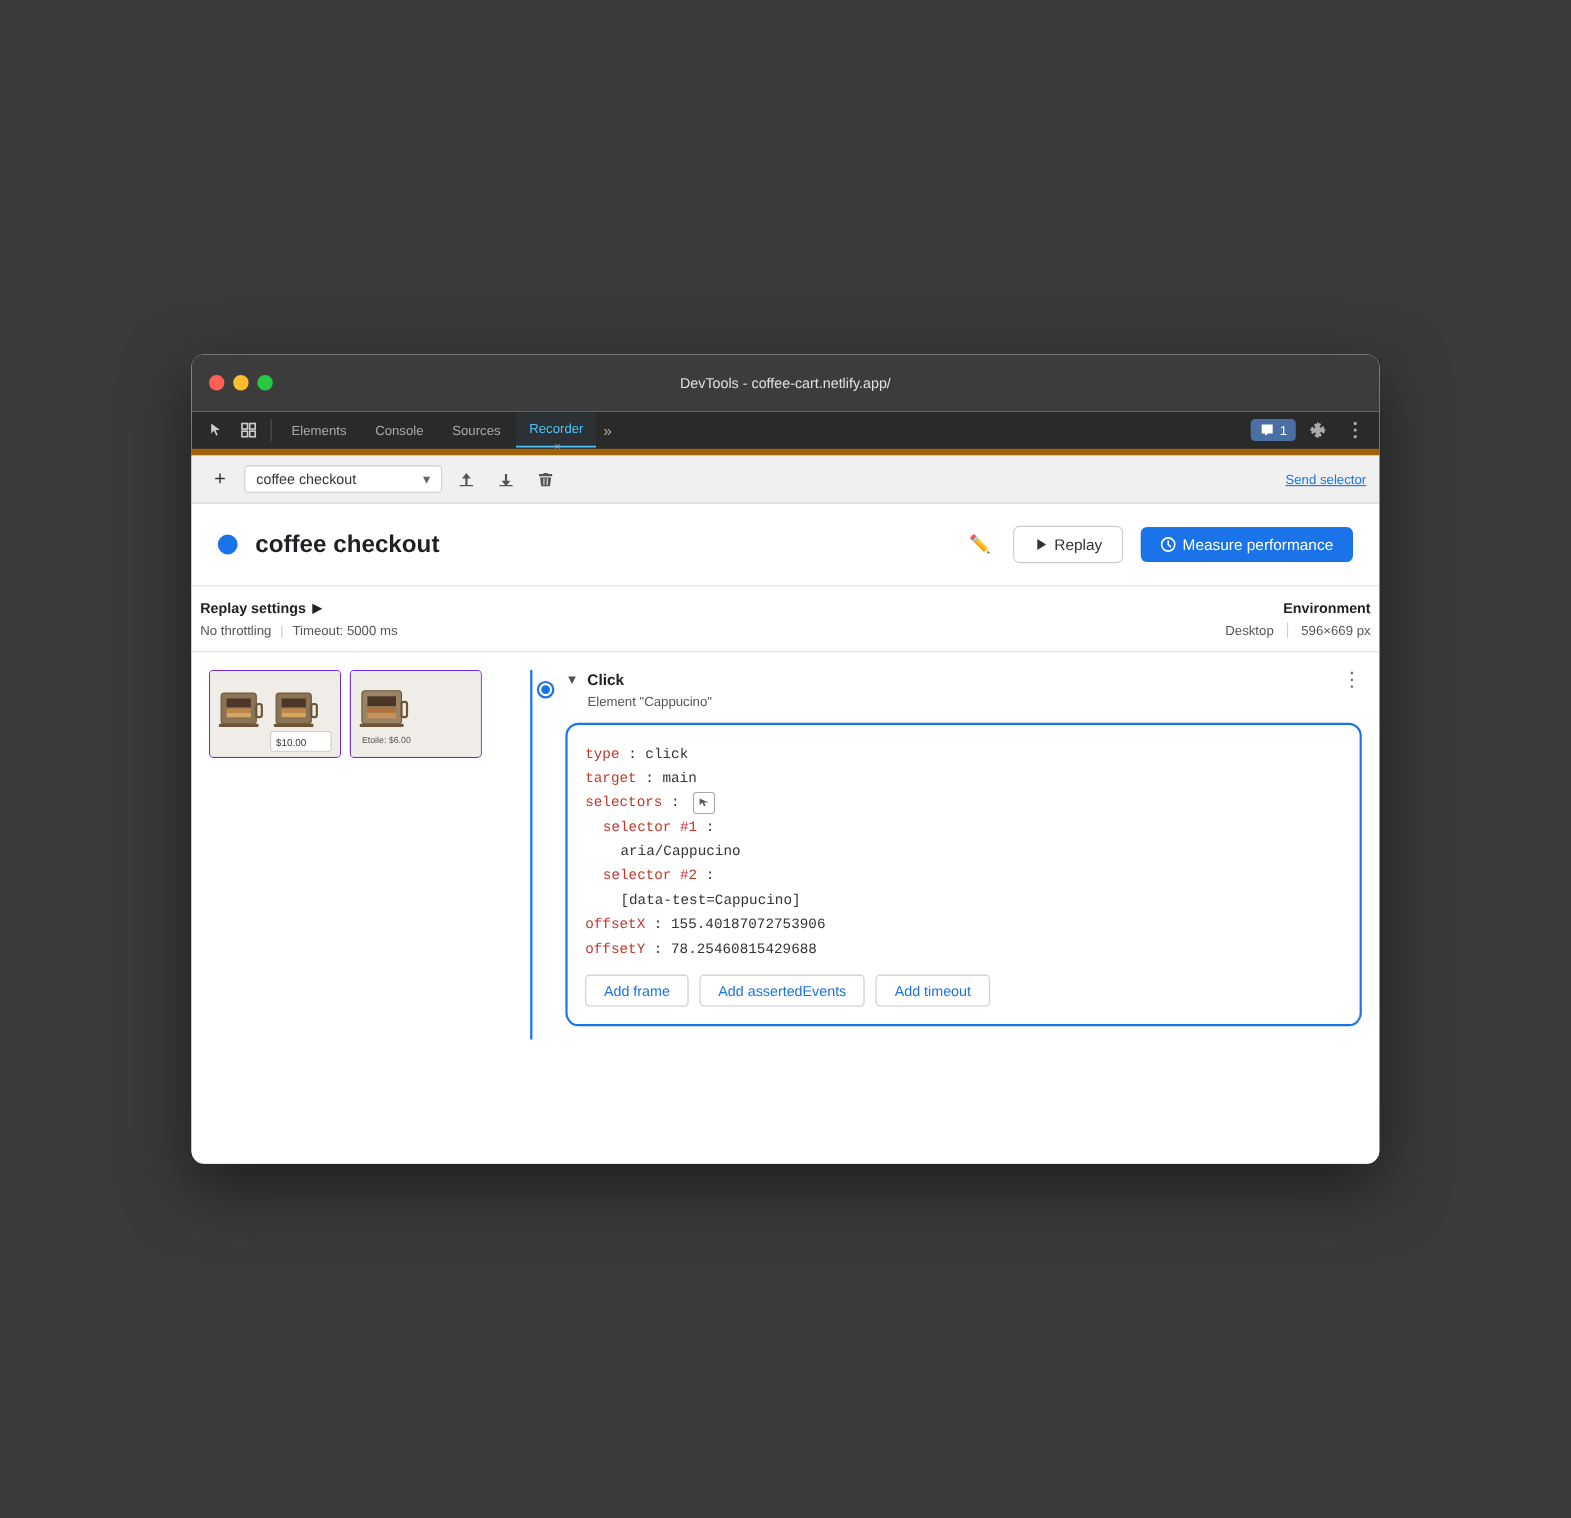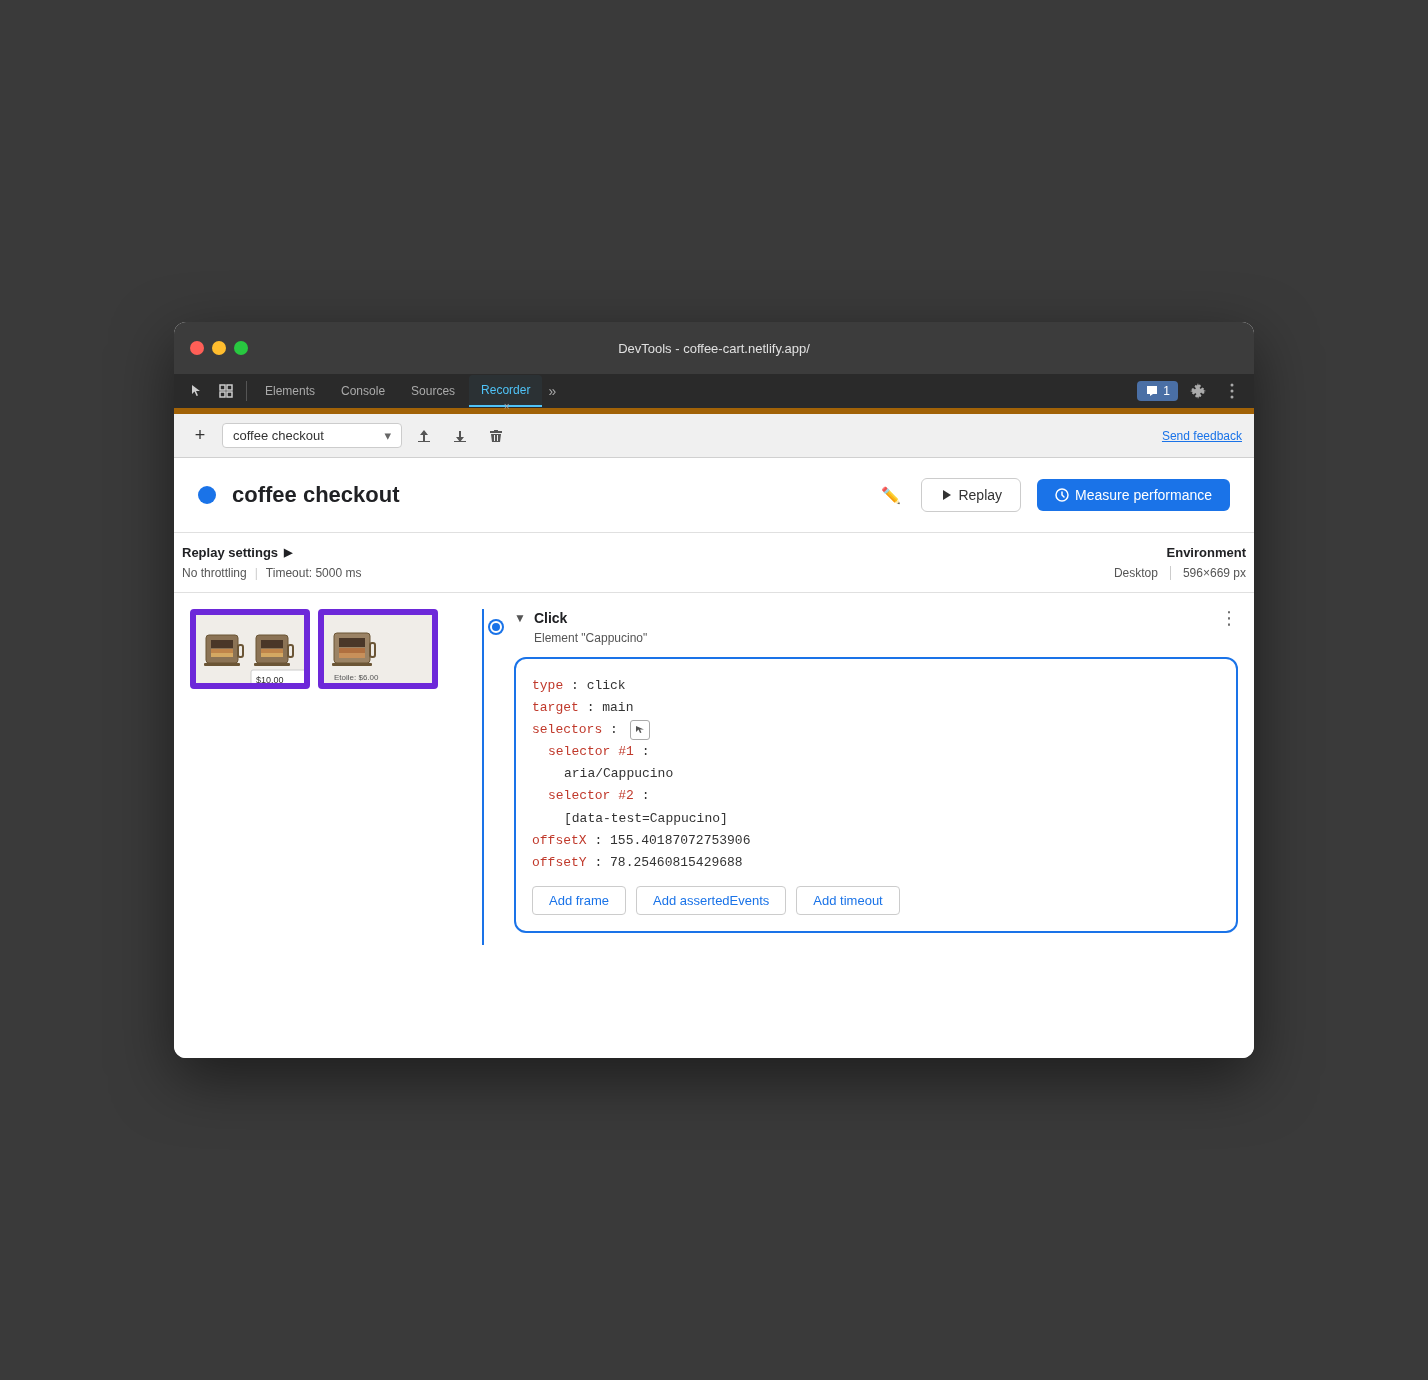--- a/index.html
+++ b/index.html
@@ -301,21 +301,21 @@
     .thumbnails-col {
       width: 280px;
       padding: 0 16px;
       display: flex;
       gap: 8px;
       align-items: flex-start;
     }
     .thumbnail {
       width: 120px;
       height: 80px;
-      border: 6px solid #6d28d9;
+      border: 1px solid #6d28d9;
       border-radius: 4px;
       background: #f9f9f9;
       overflow: hidden;
       position: relative;
     }
     
     .steps-col {
       flex: 1;
       padding: 0 16px;
       position: relative;
@@ -505,21 +505,21 @@
     <div class="rt-icon-btn">
       <svg width="16" height="16" viewBox="0 0 16 16" fill="#555">
         <path d="M8 14L4 9h3V3h2v6h3L8 14zM2 13h12v1H2v-1z"></path>
       </svg>
     </div>
     <div class="rt-icon-btn">
       <svg width="16" height="16" viewBox="0 0 16 16" fill="#555">
         <path d="M6 2h4v1h4v2H2V3h4V2zM3 6h10l-1 8H4L3 6zm3 1v6h1V7H6zm3 0v6h1V7H9z"></path>
       </svg>
     </div>
-    <span class="rt-send-feedback">Send feedback</span>
+    <span class="rt-send-feedback">Send selector</span>
   </div>
 
   <div class="recorder-main">
 
     <div class="recording-header">
       <div class="recording-dot"></div>
       <span class="recording-title">coffee checkout</span>
       <span class="edit-icon">✏️</span>
       <button class="replay-btn">
         <svg width="12" height="12" viewBox="0 0 12 12" fill="#333">

